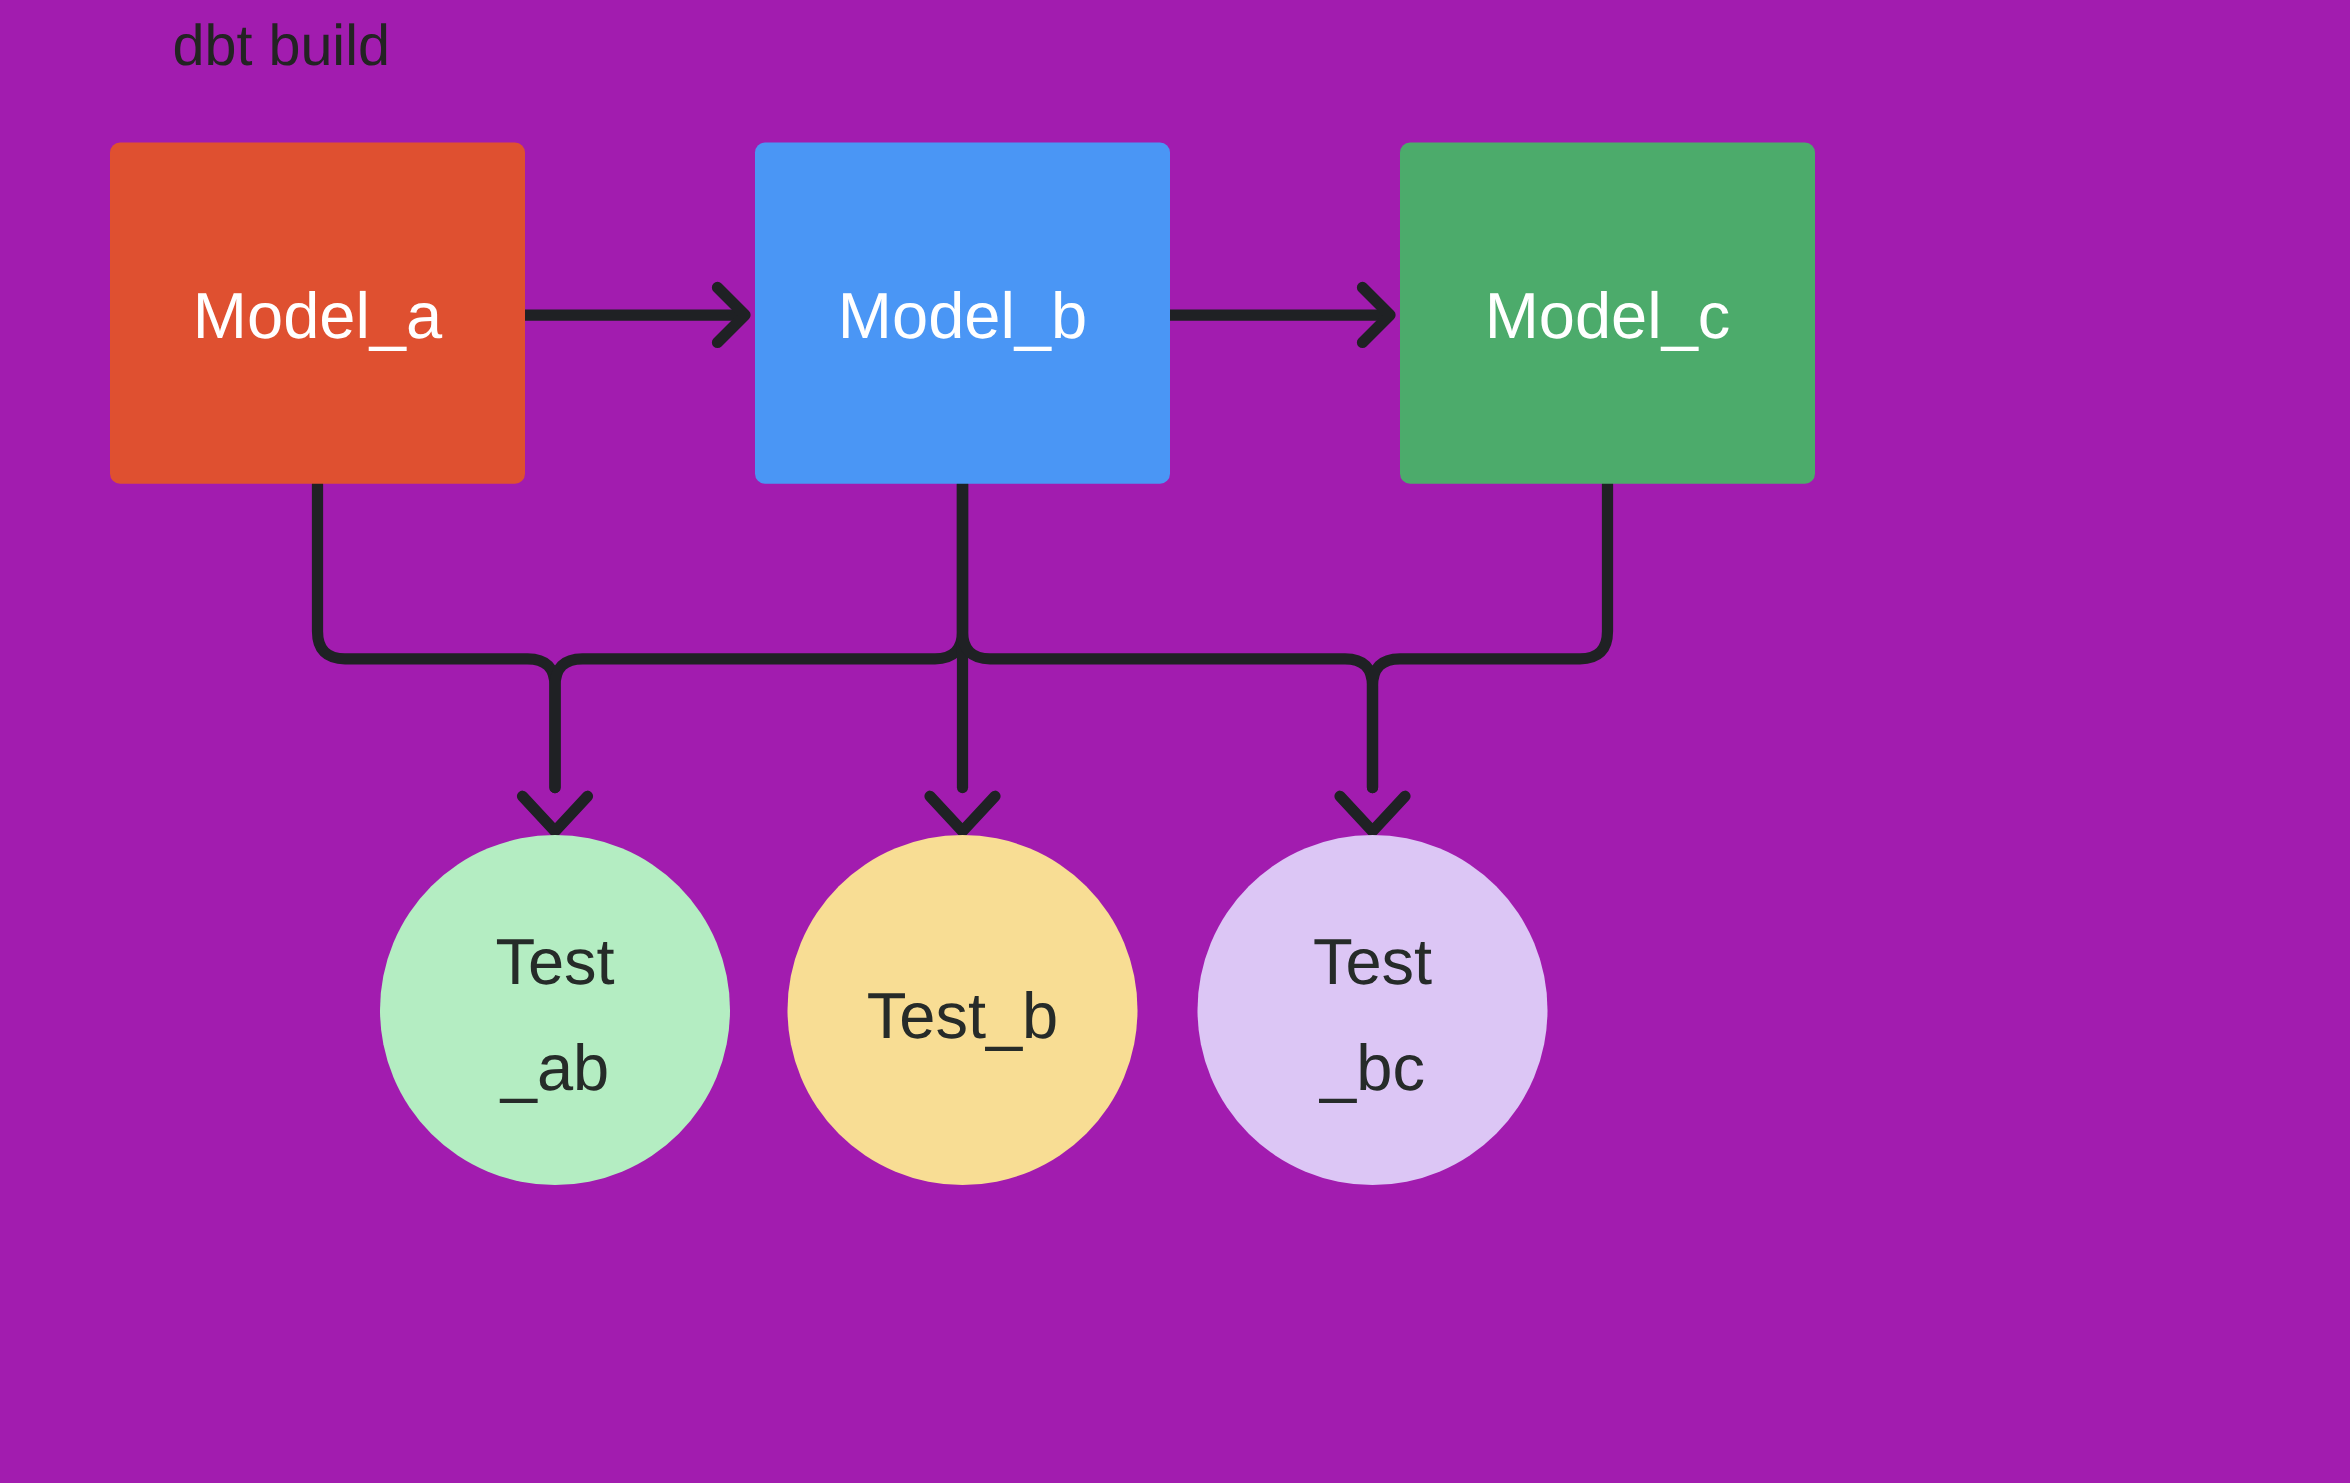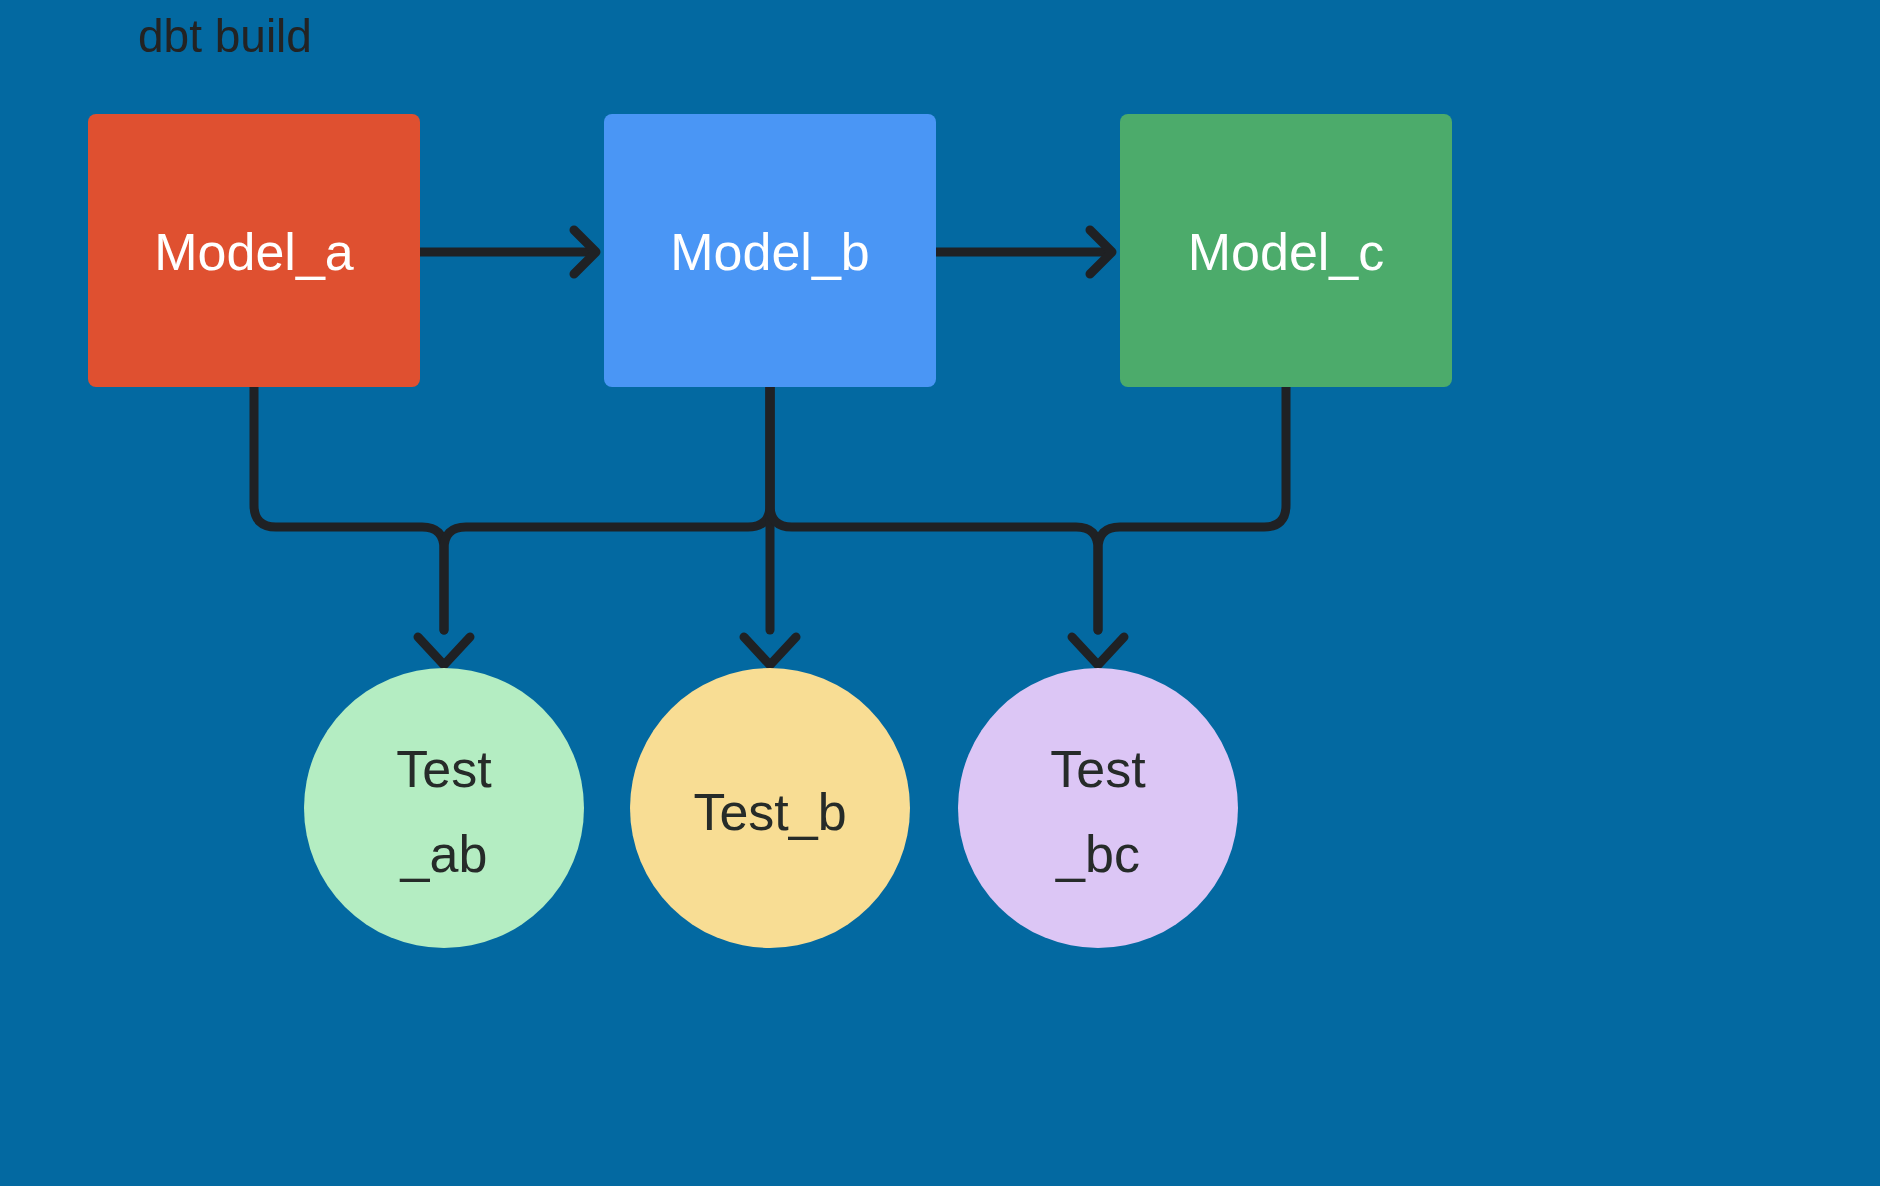--- a/index.html
+++ b/index.html
@@ -10,21 +10,21 @@
   body {
     width: 1880px;
     height: 1186px;
     font-family: "Liberation Sans", sans-serif;
     overflow: hidden;
   }
   #diagram-root {
     position: relative;
     width: 1880px;
     height: 1186px;
-    background: #0369a1;
+    background: #a21caf;
   }
   svg.canvas {
     display: block;
     width: 1880px;
     height: 1186px;
   }
   .diagram-title {
     font-family: "Liberation Sans", sans-serif;
     font-size: 46px;
     fill: #232323;

